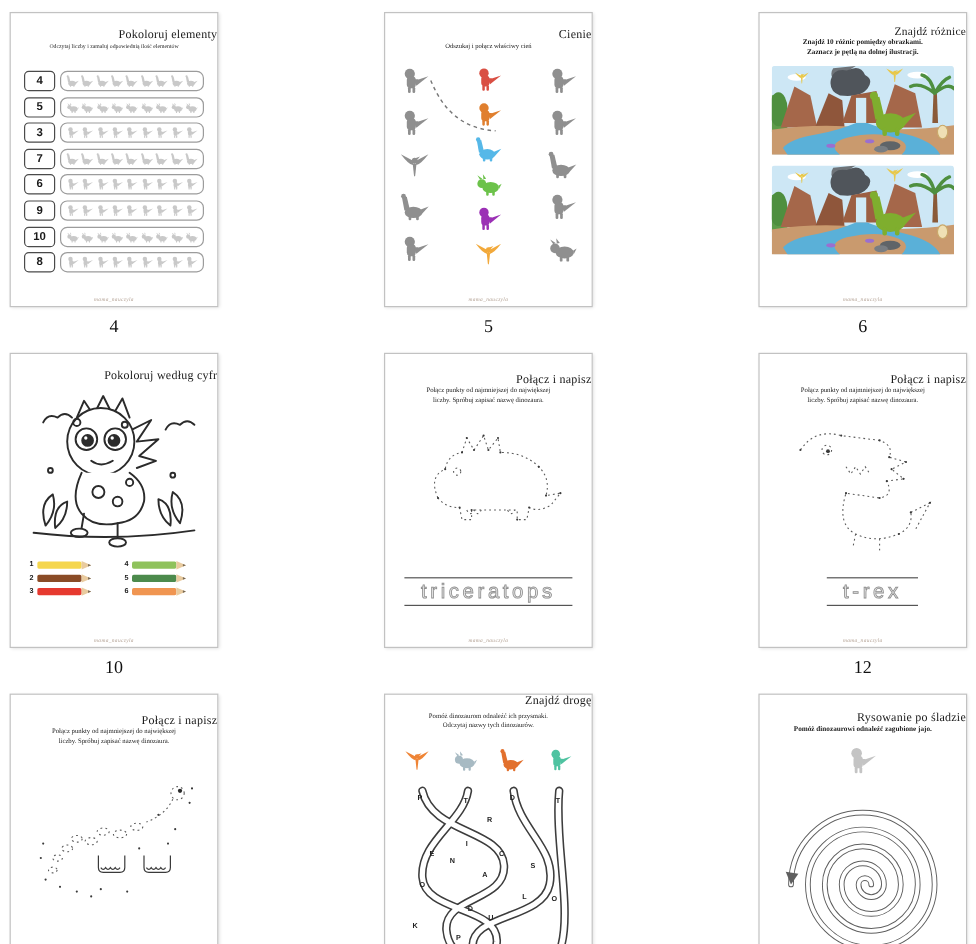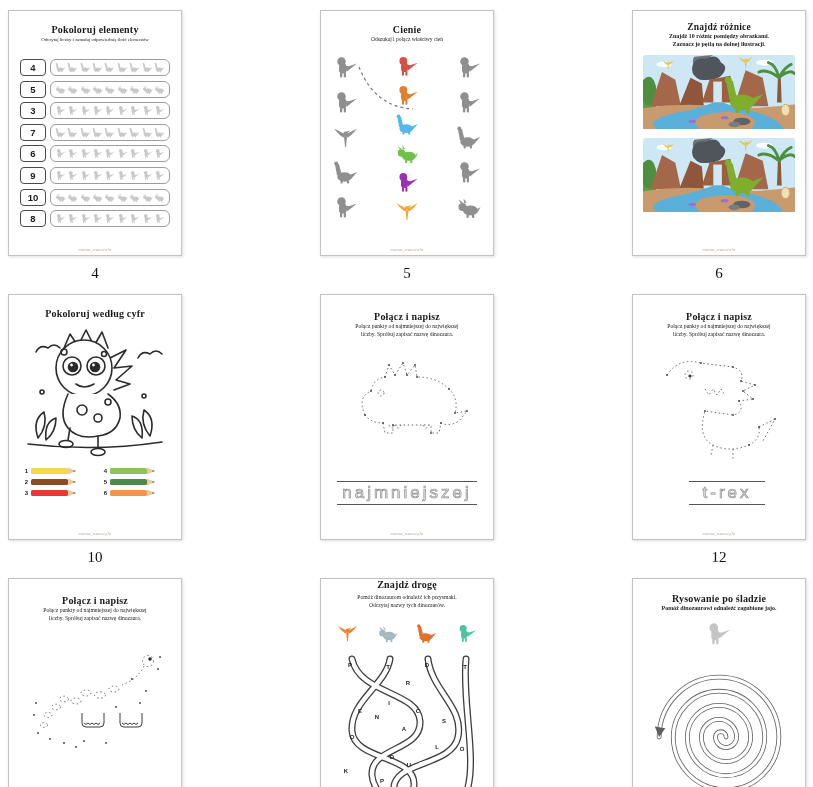--- a/index.html
+++ b/index.html
@@ -3,21 +3,21 @@
 <meta charset="utf-8">
 <style>
   html,body{margin:0;padding:0}
   body{width:813px;height:787px;overflow:hidden;background:#ffffff;position:relative;
        font-family:"Liberation Serif",serif;color:#1a1a1a}
   .grid{position:absolute;left:8px;top:10px;display:grid;
         grid-template-columns:repeat(3,174px);column-gap:138px;grid-auto-rows:284px}
   .page{width:172px;height:244px;background:#fff;border:1px solid #c2c2c2;
         position:relative;overflow:hidden;box-shadow:1px 1px 3px rgba(0,0,0,.14)}
   .pnum{text-align:center;font-size:15px;margin-top:9px;color:#111}
-  .t{font-weight:bold;text-align:center;font-size:10px;letter-spacing:.2px}
+  .t{font-weight:normal;text-align:right;font-size:10px;letter-spacing:.2px}
   .s{text-align:center;color:#222}
   .wm{position:absolute;bottom:3px;left:0;right:0;text-align:center;font-size:4.5px;
       font-style:italic;color:#b3a193;letter-spacing:.3px}
   
   .rows{position:absolute;top:48px;left:11px;right:11px}
   .row{display:flex;align-items:center;gap:4px;margin-bottom:4.6px}
   .nbox{width:24px;height:15px;border:1.4px solid #4a4a4a;border-radius:4px;flex:0 0 auto;
         display:flex;align-items:center;justify-content:center;
         font:bold 9.5px "Liberation Sans",sans-serif}
   .strip{flex:1;height:15px;border:1px solid #9c9c9c;border-radius:6px;
@@ -578,21 +578,21 @@
             <circle cx="112" cy="36" r=".9"></circle>
             <circle cx="118" cy="60" r=".9"></circle>
             <circle cx="130" cy="58" r=".9"></circle>
             <circle cx="94" cy="80" r=".9"></circle>
             <circle cx="56" cy="72" r=".9"></circle>
             <circle cx="46" cy="70" r=".9"></circle>
             <circle cx="104" cy="70" r=".9"></circle>
         </g>
       </svg>
       <div class="wlines">
-        <div class="word">najmniejszej</div>
+        <div class="word">triceratops</div>
       </div>
       <div class="wm">mama_nauczyla</div>
     </div>
   </div>
 
   <div class="cell">
     <div class="page">
       <div class="t" style="margin-top:16px">Połącz i napisz</div>
       <div class="s" style="font-size:5.6px;margin-top:1px">Połącz punkty od najmniejszej do największej</div>
       <div class="s" style="font-size:5.6px;margin-top:2px">liczby. Spróbuj zapisać nazwę dinozaura.</div>

